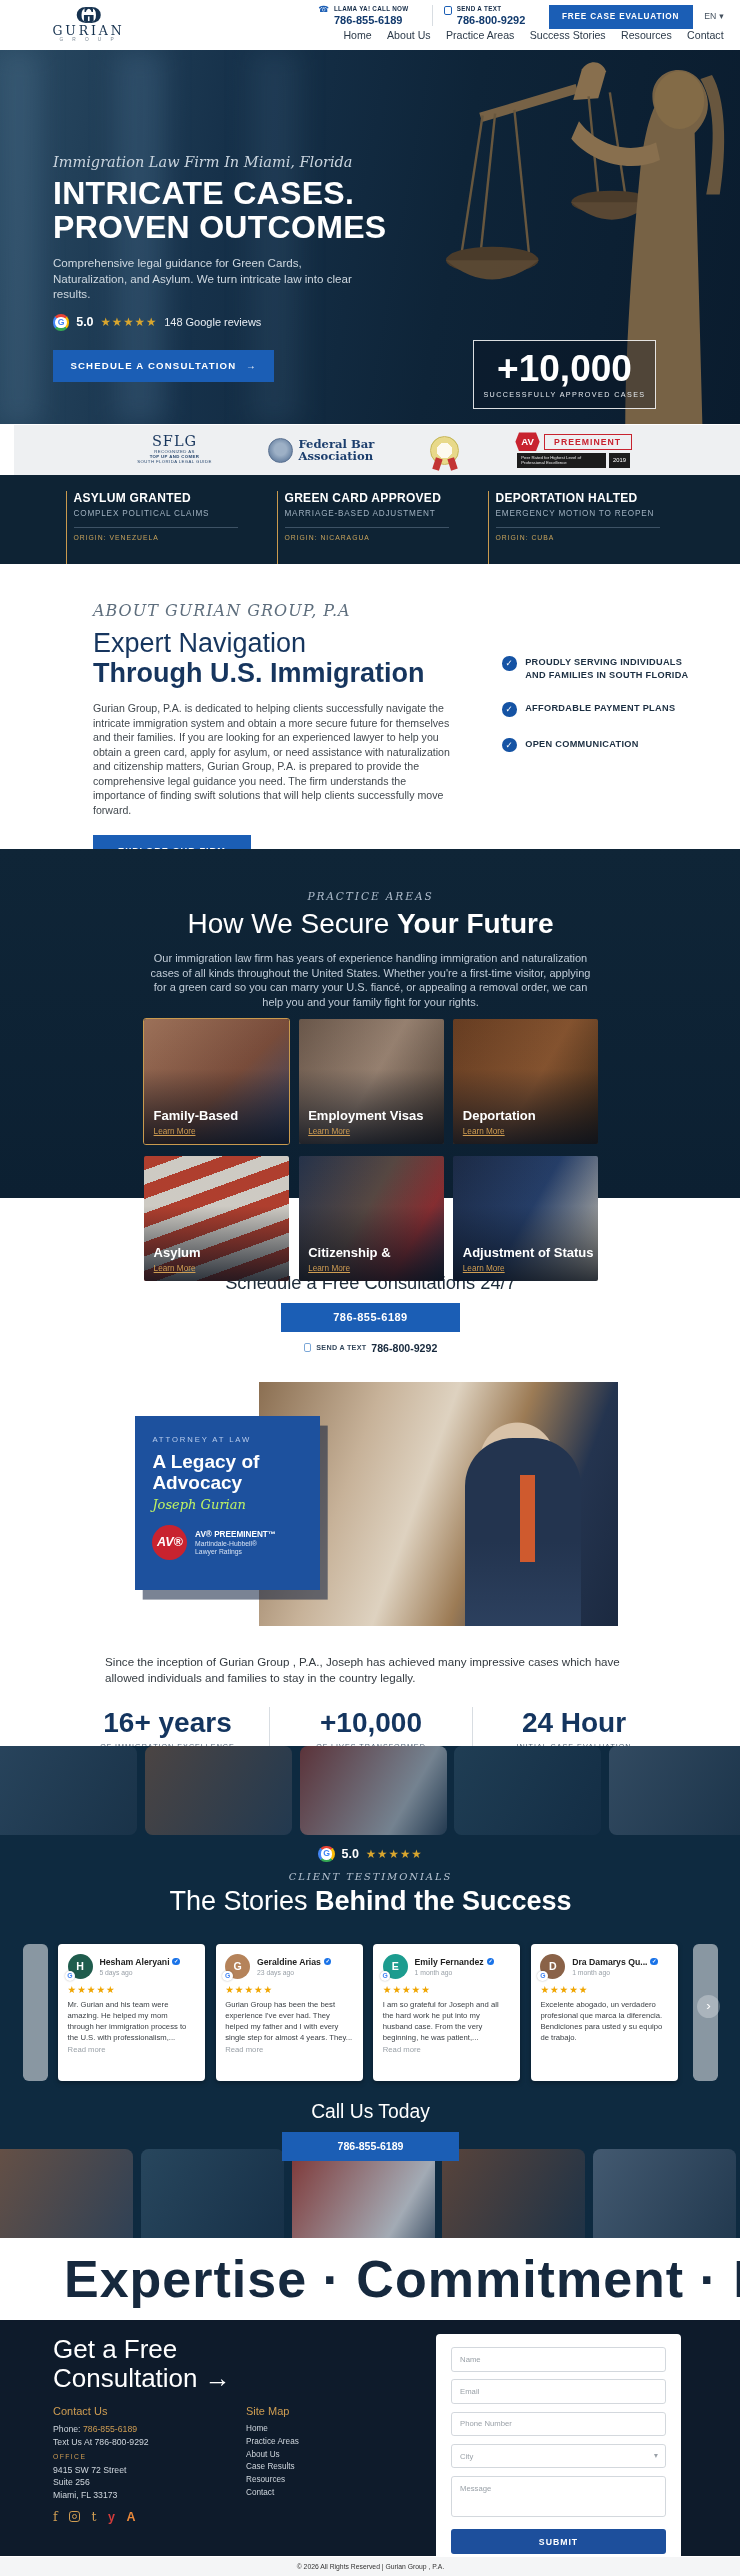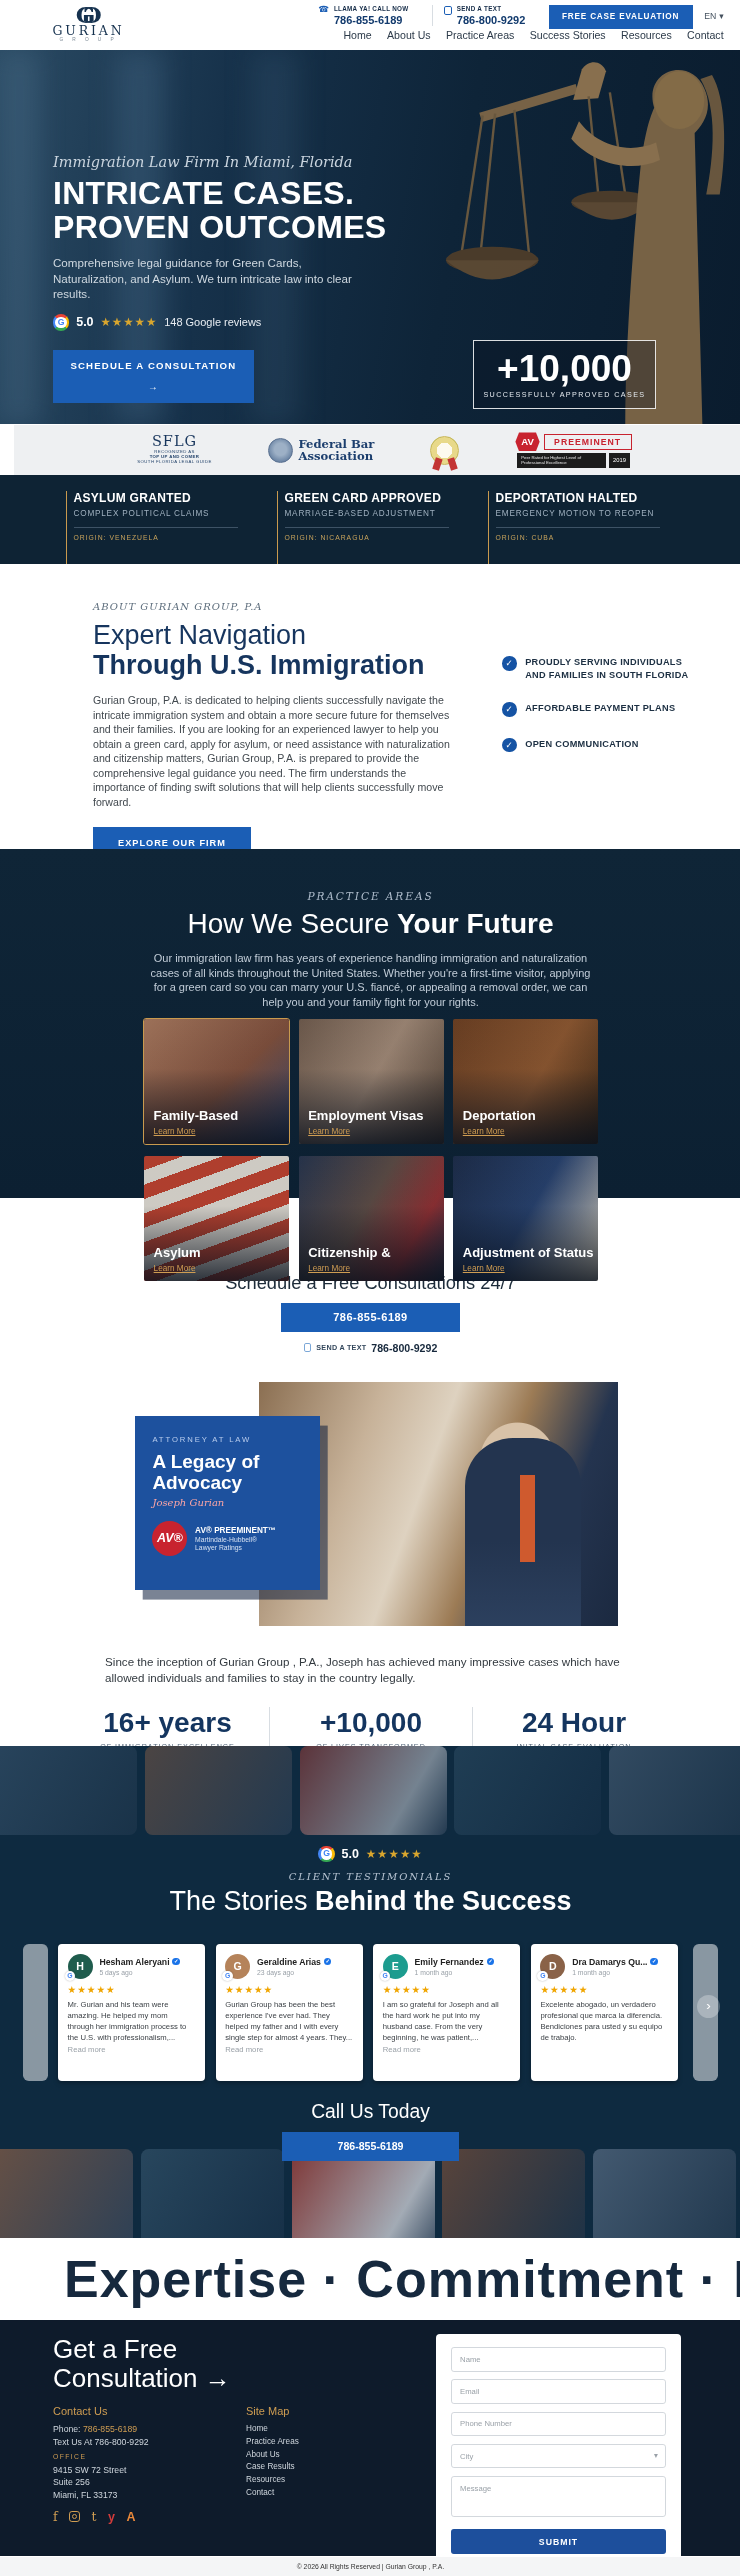--- a/index.html
+++ b/index.html
@@ -36,21 +36,21 @@
   .hero-inner { position:absolute; left:53px; top:104px; width:386px; z-index:2; }
   .hero-eyebrow { font-size:14.5px; color:#c9d4de; margin-bottom:5.8px; }
   .hero-h1 { font-size:32px; line-height:34px; font-weight:bold; color:#fff; letter-spacing:0.3px; }
   .hero-desc { margin-top:11.6px; font-size:11.6px; line-height:15.4px; color:#cfd8e0; width:318px; }
   .hero-rating { display:flex; align-items:center; gap:6.8px; margin-top:12.5px; }
   .g-logo { width:16.4px; height:16.4px; border-radius:50%; background:conic-gradient(from -45deg,#ea4335 0 25%,#fbbc05 25% 50%,#34a853 50% 75%,#4285f4 75% 100%); position:relative; }
   .g-logo::after { content:"G"; position:absolute; inset:2.4px; background:#fff; border-radius:50%; color:#4285f4; font-weight:bold; font-size:8.7px; text-align:center; line-height:11.6px; }
   .hero-rating .score { color:#fff; font-weight:bold; font-size:12.5px; }
   .stars { color:#d9a62e; font-size:11.6px; letter-spacing:1px; }
   .hero-rating .rev { color:#e8edf2; font-size:11px; }
-  .hero-cta { margin-top:19.3px; display:inline-flex; align-items:center; gap:9.6px; background:#1b5eb5; color:#fff; font-size:9.6px; font-weight:bold; letter-spacing:1.2px; padding:10.6px 17.4px; border:none; cursor:pointer;flex-direction:column; }
+  .hero-cta { margin-top:19.3px; display:inline-flex; align-items:center; gap:9.6px; background:#1b5eb5; color:#fff; font-size:9.6px; font-weight:bold; letter-spacing:1.2px; padding:10.6px 17.4px; border:none; cursor:pointer; }
   .hero-stat { position:absolute; right:85px; bottom:15.4px; width:183px; border:1px solid rgba(255,255,255,.85); background:rgba(8,18,32,.35); text-align:center; padding:7.7px 5.8px 8.7px; z-index:2; }
   .hero-stat .v { color:#fff; font-size:37px; font-weight:bold; line-height:39px; }
   .hero-stat .l { color:#e4e9ee; font-size:7.2px; letter-spacing:1.4px; margin-top:1.9px; }
 
   
   .badges { position:absolute; top:425px; left:0; width:741px; height:50px; background:#eef0f2; display:flex; align-items:center; justify-content:center; gap:56px;margin-left:14px; }
   .bdg { display:flex; align-items:center; gap:5.8px; }
   .sflg { text-align:center; color:#17355c; }
   .sflg .t { font-family:"DejaVu Serif", serif; font-size:14.5px; letter-spacing:1px; line-height:13.5px; }
   .sflg .s { font-size:4.3px; letter-spacing:0.4px; line-height:5.3px; color:#23436b; }
@@ -72,21 +72,21 @@
   .res-card { border-left:1.9px solid #c99a4e; padding-left:7px; width:188px; }
   .res-card .t { color:#fff; font-weight:bold; font-size:12px; letter-spacing:0.3px; }
   .res-card .s { color:#9fb0bf; font-size:8.2px; letter-spacing:0.8px; margin-top:3.9px; }
   .res-card .line { height:1px; background:#3d5265; margin:8.7px 0 5.8px; width:164px; }
   .res-card .o { color:#c7a express; } 
   .res-card .o { color:#c9a45c; font-size:6.8px; letter-spacing:1px; }
 
   
   .about { position:absolute; top:564px; left:0; width:741px; height:285px; background:#fff; }
   .about-left { position:absolute; left:93px; top:37px; width:367px; }
-  .ab-eyebrow { font-size:10px; color:#5e6e7d; letter-spacing:1px; }
+  .ab-eyebrow { font-size:16px; color:#5e6e7d; letter-spacing:1px; }
   .ab-h1 { font-size:27px; color:#16355e; line-height:30px; margin-top:7.7px; font-weight:normal; }
   .ab-h1 b { font-weight:bold; }
   .ab-p { margin-top:13.5px; font-size:10.6px; line-height:14.5px; color:#42494f; }
   .ab-btn { margin-top:17.4px; background:#1b5eb5; color:#fff; border:none; font-size:9.2px; font-weight:bold; letter-spacing:1px; padding:11.6px 25px; cursor:pointer; }
   .about-right { position:absolute; left:502px; top:92px; width:193px; display:flex; flex-direction:column; gap:21px; }
   .chk-row { display:flex; gap:8.7px; align-items:flex-start; }
   .chk { width:14.5px; height:14.5px; min-width:14.5px; border-radius:50%; background:#1553a4; color:#fff; font-size:8.7px; text-align:center; line-height:14.5px; }
   .chk-lbl { font-size:9.2px; font-weight:bold; color:#1c2f42; letter-spacing:0.3px; line-height:12.5px; }
 
   
@@ -124,21 +124,21 @@
   .attorney { position:absolute; top:1375px; left:0; width:741px; height:265px; }
   .att-photo { position:absolute; left:259px; top:6.8px; width:359px; height:244px; background:
       radial-gradient(circle at 72% 32%, #d8c2a8 0 37px, transparent 38px),
       linear-gradient(110deg,#8b6f52 0%,#c7b299 28%,#ded2c0 45%,#9c7b55 62%,#24344f 80%,#1b2940 100%);
   }
   .att-photo::after { content:""; position:absolute; right:37px; top:56px; width:116px; height:188px; background:linear-gradient(180deg,#23344f 0 55%,#2c405e 100%); border-radius:48px 48px 0 0; }
   .att-photo::before { content:""; position:absolute; right:83px; top:93px; width:15.4px; height:87px; background:#cf5a2e; z-index:1; }
   .att-card { position:absolute; left:135px; top:41px; width:185px; height:174px; background:#1d519e; box-shadow:7.7px 9.6px 0 rgba(12,30,60,.55); padding:19.3px 17.4px; z-index:2; }
   .att-eyebrow { color:#b9cdee; font-size:7.7px; letter-spacing:1.9px; }
   .att-title { color:#fff; font-weight:bold; font-size:19px; line-height:21px; margin-top:6.8px; }
-  .att-name { color:#fca5a5; font-size:10px; margin-top:3.9px; }
+  .att-name { color:#bef264; font-size:13px; margin-top:3.9px; }
   .att-av { display:flex; align-items:center; gap:7.7px; margin-top:13.5px; }
   .av-circle { width:35px; height:35px; min-width:35px; border-radius:50%; background:#c8232f; color:#fff; font-weight:bold; font-size:12.5px; text-align:center; line-height:35px; font-style:italic; }
   .av-lines .a { color:#fff; font-size:8.2px; font-weight:bold; }
   .av-lines .b { color:#d4e0f2; font-size:6.8px; margin-top:1px; }
 
   
   .statsblock { position:absolute; top:1640px; left:0; width:741px; }
   .st-p { margin:13.5px auto 0; width:550px; font-size:11.6px; line-height:16.4px; color:#333a40; text-align:left; padding-left:9.6px; }
   .st-row { margin-top:21px; display:flex; justify-content:center; }
   .st-cell { width:203px; text-align:center; }

